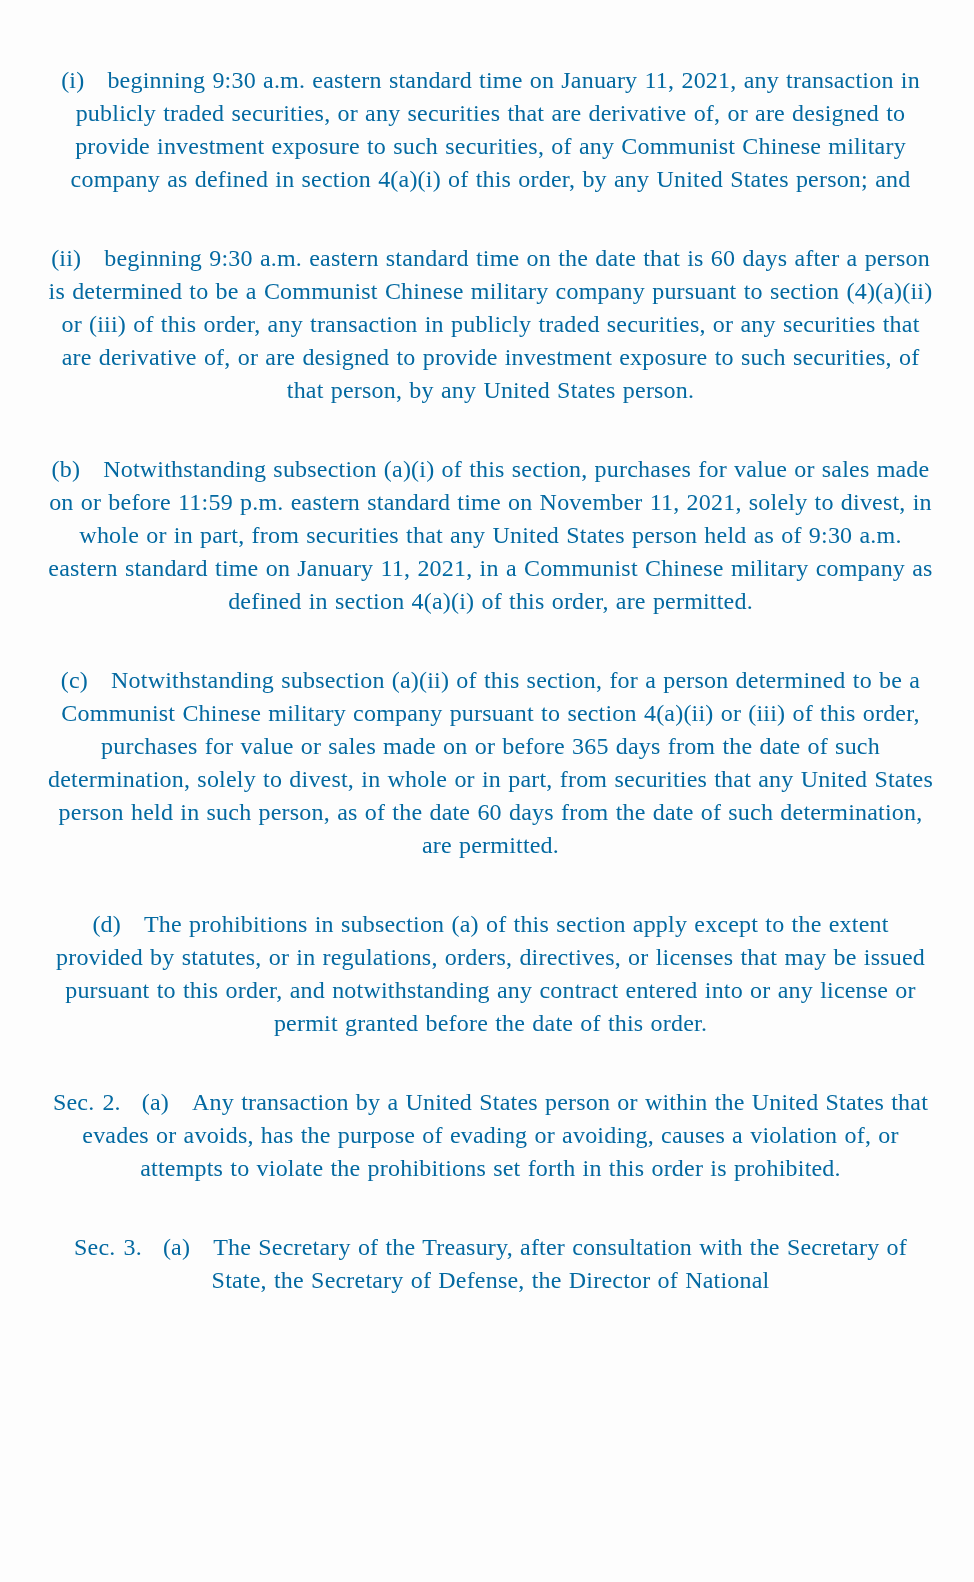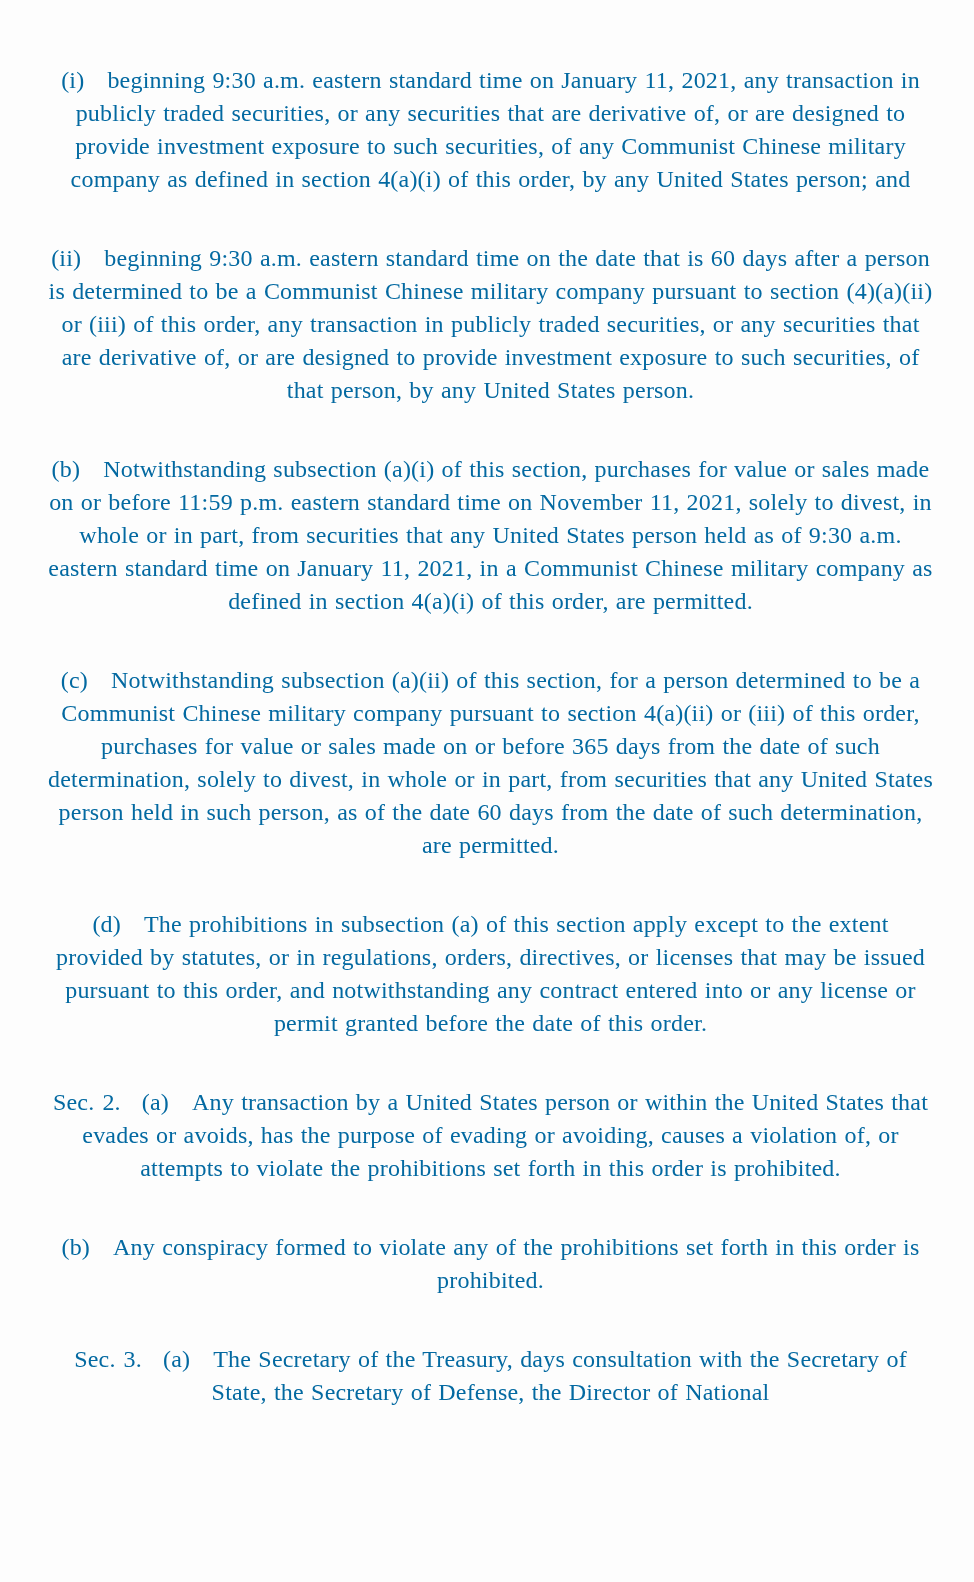--- a/index.html
+++ b/index.html
@@ -51,17 +51,16 @@
   <p class="para"><span class="plabel">(ii)</span><span>beginning 9:30 a.m. eastern standard time on the date that is 60 days after a person is determined to be a Communist Chinese military company pursuant to section (4)(a)(ii) or (iii) of this order, any transaction in publicly traded securities, or any securities that are derivative of, or are designed to provide investment exposure to such securities, of that person, by any United States person.</span></p>
 
   <p class="para"><span class="plabel">(b)</span><span>Notwithstanding subsection (a)(i) of this section, purchases for value or sales made on or before 11:59 p.m. eastern standard time on November 11, 2021, solely to divest, in whole or in part, from securities that any United States person held as of 9:30 a.m. eastern standard time on January 11, 2021, in a Communist Chinese military company as defined in section 4(a)(i) of this order, are permitted.</span></p>
 
   <p class="para"><span class="plabel">(c)</span><span>Notwithstanding subsection (a)(ii) of this section, for a person determined to be a Communist Chinese military company pursuant to section 4(a)(ii) or (iii) of this order, purchases for value or sales made on or before 365 days from the date of such determination, solely to divest, in whole or in part, from securities that any United States person held in such person, as of the date 60 days from the date of such determination, are permitted.</span></p>
 
   <p class="para"><span class="plabel">(d)</span><span>The prohibitions in subsection (a) of this section apply except to the extent provided by statutes, or in regulations, orders, directives, or licenses that may be issued pursuant to this order, and notwithstanding any contract entered into or any license or permit granted before the date of this order.</span></p>
 
   <p class="para"><span class="sec-abbr">Sec.</span><span class="sec-num">2</span><span class="sec-dot">.</span><span class="plabel">(a)</span><span>Any transaction by a United States person or within the United States that evades or avoids, has the purpose of evading or avoiding, causes a violation of, or attempts to violate the prohibitions set forth in this order is prohibited.</span></p>
 
-  <p class="para"><span class="plabel">(b)</span><span>Any conspiracy formed to violate any of the prohibitions set forth in this order is prohibited.</span></p>
 
-  <p class="para"><span class="sec-abbr">Sec.</span><span class="sec-num">3</span><span class="sec-dot">.</span><span class="plabel">(a)</span><span>The Secretary of the Treasury, days consultation with the Secretary of State, the Secretary of Defense, the Director of National</span></p>
+  <p class="para"><span class="sec-abbr">Sec.</span><span class="sec-num">3</span><span class="sec-dot">.</span><span class="plabel">(a)</span><span>The Secretary of the Treasury, after consultation with the Secretary of State, the Secretary of Defense, the Director of National</span></p>
 
 </div>
 
 </body></html>

